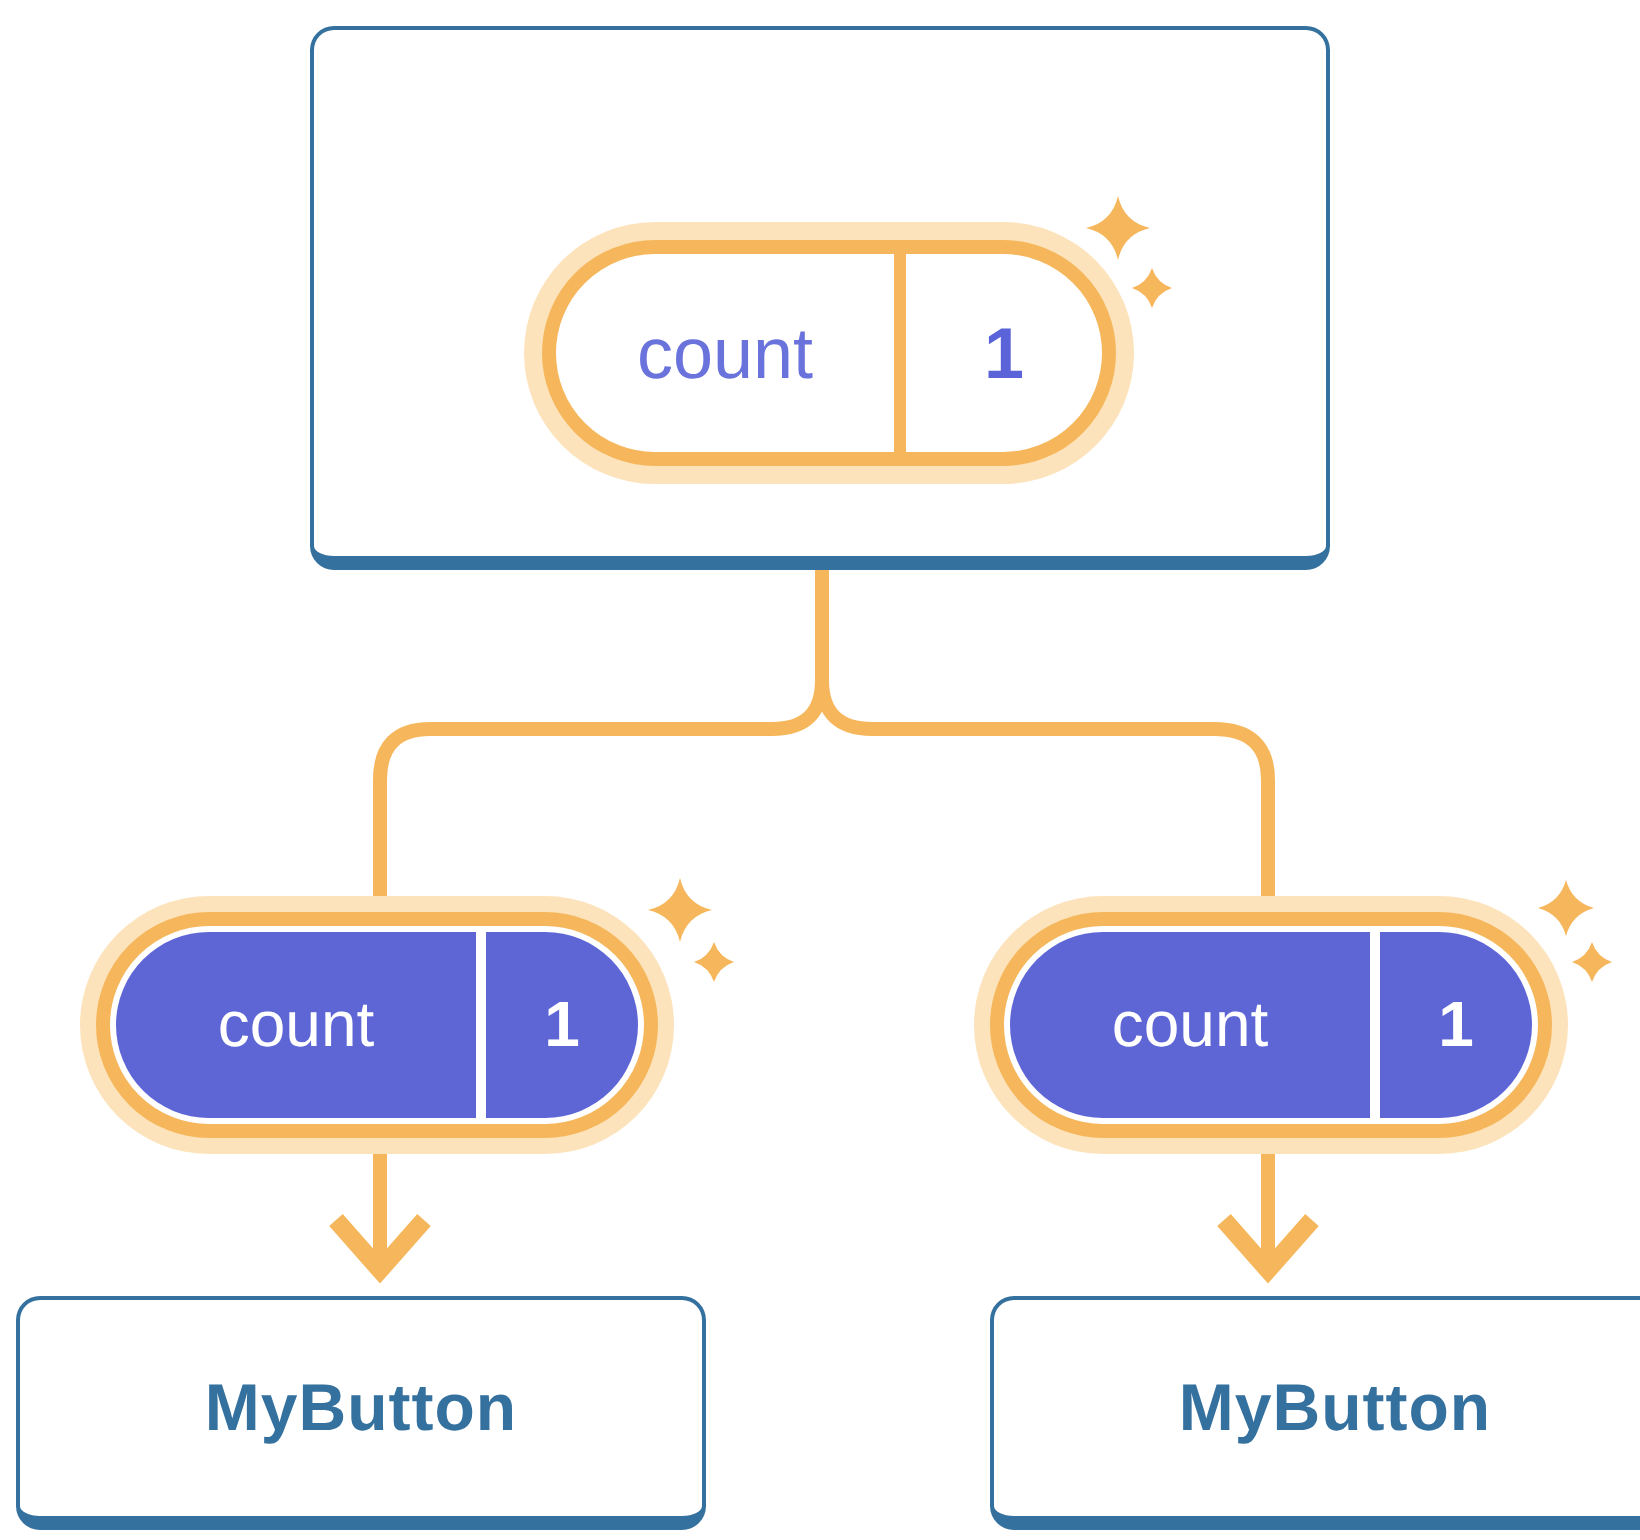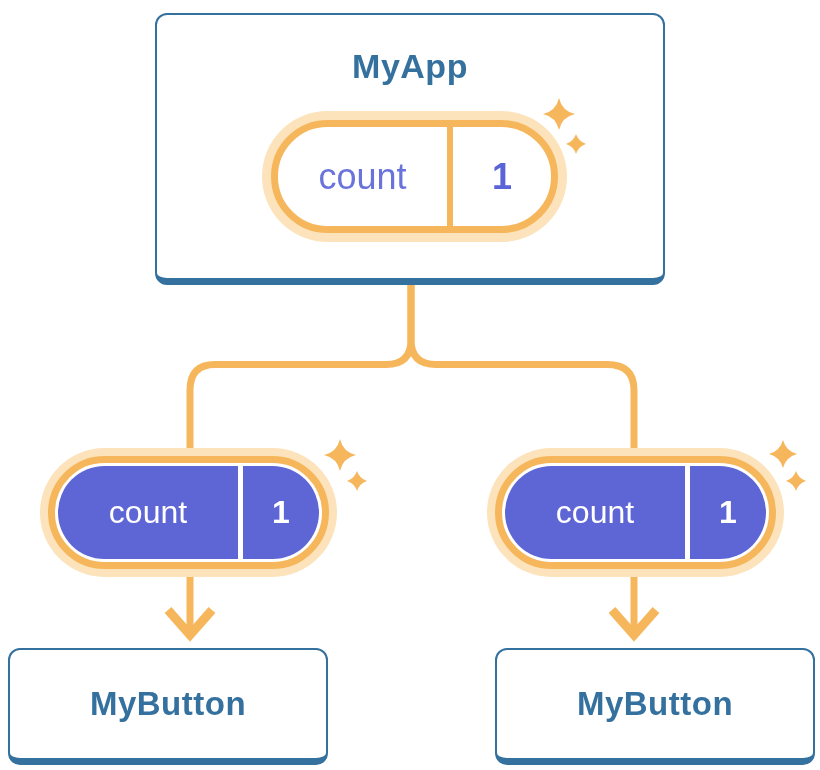--- a/index.html
+++ b/index.html
@@ -63,21 +63,21 @@
     position: absolute;
     left: 0; top: 32px;
     width: 100%;
     text-align: center;
     font-size: 34px;
     font-weight: 700;
     letter-spacing: 0.5px;
     color: var(--blue);
   }
   .card-child {
-    width: 320px; height: 117px;
+    width: 345px; height: 117px;
     display: flex;
     align-items: center;
     justify-content: center;
   }
   .card-child-left  { left: 8px;   top: 648px; }
   .card-child-right { left: 495px; top: 648px; }
   .card-child .card-title {
     position: static;
     font-size: 33px;
   }
@@ -181,21 +181,20 @@
   <svg class="connectors" viewBox="0 0 820 770">
     <path class="branch-line" d="M411 285 L411 340 Q411 364.5 386 364.5 L215 364.5 Q190 364.5 190 390 L190 452"></path>
     <path class="branch-line" d="M411 285 L411 340 Q411 364.5 436 364.5 L607 364.5 Q634 364.5 634 390 L634 452"></path>
     <path class="arrow-stem" d="M190 574 L190 633"></path>
     <path class="arrow-head" d="M168 610 L190 635 L212 610"></path>
     <path class="arrow-stem" d="M634 574 L634 633"></path>
     <path class="arrow-head" d="M612 610 L634 635 L656 610"></path>
   </svg>
 
   <div class="card card-root">
-    <div class="card-title">MyApp</div>
     <div class="pill-halo pill-outline-halo">
       <div class="pill-outline-body">
         <span class="pill-name">count</span>
         <span class="pill-divider"></span>
         <span class="pill-value">1</span>
       </div>
     </div>
   </div>
 
   <svg class="sparkles sparkles-top" width="60" height="70" viewBox="0 0 60 70">

